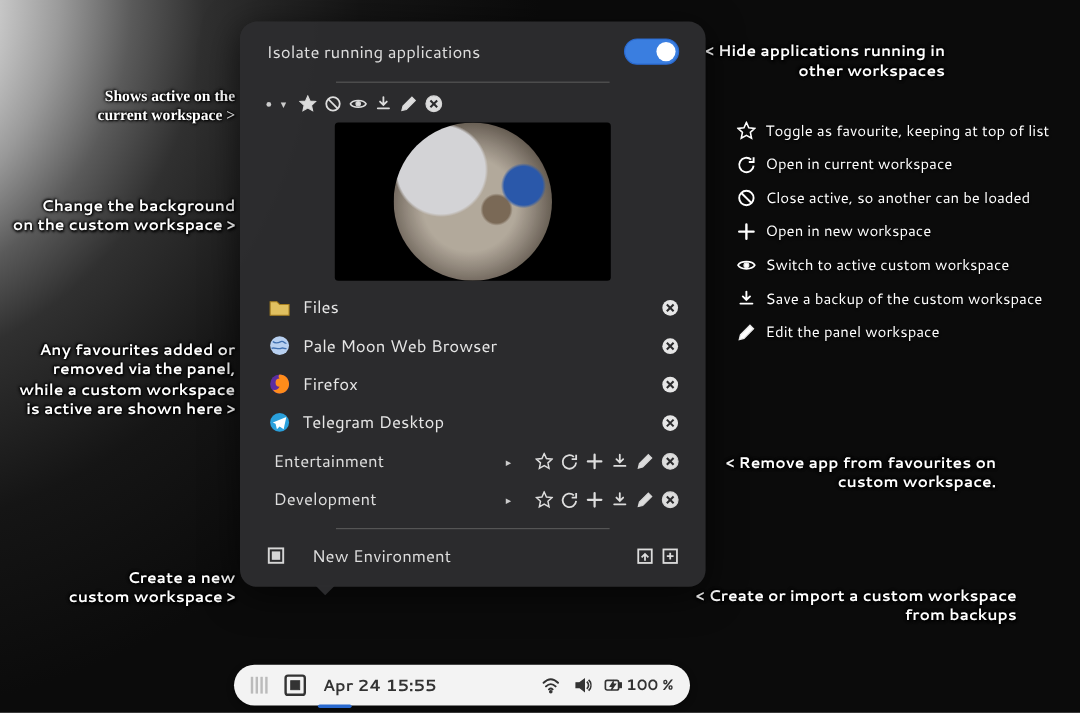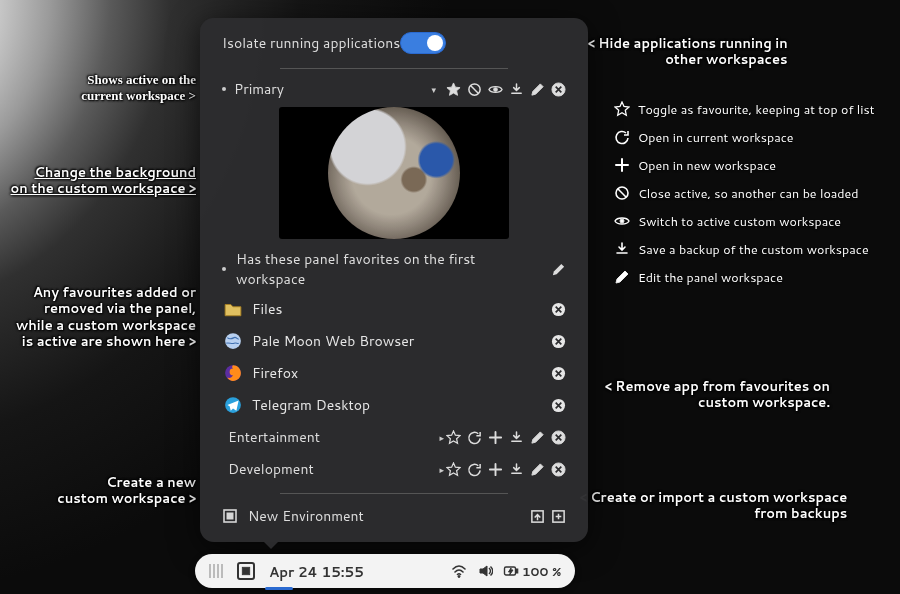--- a/index.html
+++ b/index.html
@@ -19,21 +19,21 @@
   
   .popup {
     position: absolute; left: 200px; top: 18px; width: 388px;
     background: rgba(44,44,46,0.97); border-radius: 14px; box-shadow: 0 6px 30px rgba(0,0,0,.6);
     padding: 12px 0 12px 0;
   }
   .popup::after {
     content: ""; position: absolute; bottom: -16px; left: 62px;
     border: 9px solid transparent; border-top-color: rgba(44,44,46,0.97);
   }
-  .toggle-row { display:flex; align-items:center; padding: 2px 22px 10px 22px; }
+  .toggle-row { display:flex; align-items:center; justify-content:space-between; padding: 2px 22px 10px 22px; }
   .toggle-row span { font-size: 14px; color: #ddd; }
   .switch { width: 46px; height: 22px; border-radius: 12px; background:#3a7ee0; position:relative; cursor:pointer; border:1px solid #2a6ad0; }
   .switch::after { content:""; position:absolute; right:2px; top:2px; width:16px; height:16px; border-radius:50%; background:#fff; }
 
   .sep { height:1px; background:#555; margin: 4px 80px; }
 
   .ws-row { display:flex; align-items:center; gap:8px; padding: 6px 22px; font-size:14px; color:#ddd; }
   .ws-row .dot { width:4px;height:4px;border-radius:50%;background:#ccc;}
   .ws-row .name { flex:1; }
   .ws-row .tri { font-size:9px; color:#ccc; margin-right:2px;}
@@ -52,25 +52,25 @@
   }
 
   .subhead { display:flex; align-items:center; gap:10px; padding: 4px 22px; font-size:14px; color:#ddd;}
   .subhead .dot{width:4px;height:4px;border-radius:50%;background:#ccc;}
   .subhead .txt{flex:1;}
 
   .fav-row { display:flex; align-items:center; gap:10px; padding: 6px 22px 6px 24px; font-size:14px; color:#e6e6e6;}
   .fav-row .app-icon { width:18px; height:18px; flex:0 0 18px; border-radius:3px; display:flex;align-items:center;justify-content:center;}
   .fav-row .label { flex:1; }
 
-  .grp-row { display:flex; align-items:center; gap:2px; padding: 6px 22px 6px 28px; font-size:14px; color:#ddd;}
+  .grp-row { display:flex; align-items:center; gap:20px; padding: 6px 22px 6px 28px; font-size:14px; color:#ddd;}
   .grp-row .name{flex:1;}
   .grp-row .tri{font-size:9px;color:#ccc;}
 
-  .newenv { display:flex; align-items:center; gap:10px; padding: 8px 22px 4px 22px; font-size:14px; color:#ddd;}
+  .newenv { display:flex; align-items:center; gap:22px; padding: 8px 22px 4px 22px; font-size:14px; color:#ddd;}
   .newenv .label{flex:1;}
 
   
   .legend { position:absolute; left:614px; top:100px; display:flex; flex-direction:column; gap:10px; }
   .legend-row { display:flex; align-items:center; gap:8px; font-size:12.5px; color:#fff; text-shadow:0 1px 2px #000;}
   .legend-row svg, .legend-row .txticon { width:16px;height:16px; fill:#e6e6e6; stroke:#e6e6e6; flex:0 0 16px;}
 
   
   .taskbar { position:absolute; left:195px; bottom:6px; height:34px; width:380px;
     background:#f3f3f3; border-radius:17px; display:flex; align-items:center; gap:14px; padding:0 14px; color:#333; box-shadow:0 2px 6px rgba(0,0,0,.4);}
@@ -162,21 +162,21 @@
         <circle cx="8" cy="8" r="7" fill="#2aa0dc"></circle>
         <path d="M3 8l10-4-2 9-3-2-2 2-1-4z" fill="#fff"></path>
       </g>
   </defs>
 </svg>
 
 <div class="ann right" style="left:588px;top:35px;"><span style="white-space:pre;">&lt; Hide applications running in
 other workspaces</span></div>
 <div class="ann right" style="right:704px;top:72px;font-family:Liberation Serif, serif;"><span style="white-space:pre;">Shows active on the
 current workspace &gt;</span></div>
-<div class="ann right" style="right:704px;top:164px;"><span style="white-space:pre;text-decoration:underline;">Change the background
+<div class="ann right" style="right:704px;top:164px;"><span style="white-space:pre;">Change the background
 on the custom workspace &gt;</span></div>
 <div class="ann right" style="right:704px;top:284px;"><span style="white-space:pre;">Any favourites added or
 removed via the panel,
 while a custom workspace
 is active are shown here &gt;</span></div>
 <div class="ann left" style="left:588px;top:378px;text-align:right;padding-left:17px;"><span style="white-space:pre;">&lt; Remove app from favourites on
 custom workspace.</span></div>
 <div class="ann right" style="right:704px;top:474px;"><span style="white-space:pre;">Create a new
 custom workspace &gt;</span></div>
 <div class="ann left" style="left:580px;top:489px;text-align:right;"><span style="white-space:pre;">&lt; Create or import a custom workspace
@@ -185,21 +185,20 @@
 <div class="popup">
 
   <div class="toggle-row">
     <span>Isolate running applications</span>
     <div class="switch"></div>
   </div>
   <div class="sep"></div>
 
   <div class="ws-row">
     <span class="dot"></span>
-    <span class="name">Primary</span>
     <span class="tri">▾</span>
     <div class="icons row-icons">
       <svg viewBox="0 0 16 16">
           <use href="#i-star"></use>
         </svg>
       <svg viewBox="0 0 16 16">
           <use href="#i-forbid"></use>
         </svg>
       <svg viewBox="0 0 16 16">
           <use href="#i-eye"></use>
@@ -213,27 +212,20 @@
       <svg viewBox="0 0 16 16">
           <use href="#i-close"></use>
         </svg>
     </div>
   </div>
 
   <div class="thumb">
     <div class="moon2"></div>
   </div>
 
-  <div class="subhead">
-    <span class="dot"></span>
-    <span class="txt">Has these panel favorites on the first workspace</span>
-    <svg viewBox="0 0 16 16" style="width:15px;height:15px;fill:#d6d6d6">
-        <use href="#i-pencil"></use>
-      </svg>
-  </div>
 
   <div class="fav-row">
     <span class="app-icon">
         <svg viewBox="0 0 16 16">
           <use href="#i-folder"></use>
         </svg>
       </span>
     <span class="label">Files</span>
     <svg viewBox="0 0 16 16" style="width:15px;height:15px">
         <use href="#i-close"></use>
@@ -349,29 +341,29 @@
       <span>Toggle as favourite, keeping at top of list</span>
     </div>
   <div class="legend-row">
       <svg viewBox="0 0 16 16">
         <use href="#i-refresh"></use>
       </svg>
       <span>Open in current workspace</span>
     </div>
   <div class="legend-row">
       <svg viewBox="0 0 16 16">
+        <use href="#i-forbid"></use>
+      </svg>
+      <span>Close active, so another can be loaded</span>
+    </div>
+  <div class="legend-row">
+      <svg viewBox="0 0 16 16">
         <use href="#i-plus"></use>
       </svg>
       <span>Open in new workspace</span>
-    </div>
-  <div class="legend-row">
-      <svg viewBox="0 0 16 16">
-        <use href="#i-forbid"></use>
-      </svg>
-      <span>Close active, so another can be loaded</span>
     </div>
   <div class="legend-row">
       <svg viewBox="0 0 16 16">
         <use href="#i-eye"></use>
       </svg>
       <span>Switch to active custom workspace</span>
     </div>
   <div class="legend-row">
       <svg viewBox="0 0 16 16">
         <use href="#i-download"></use>

